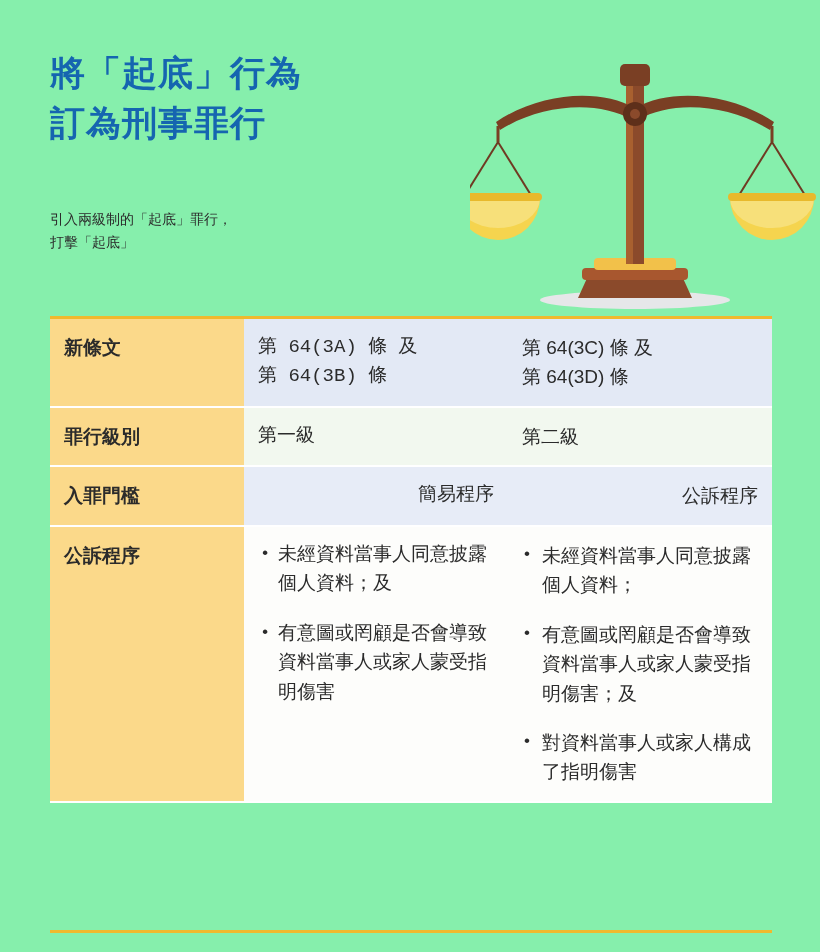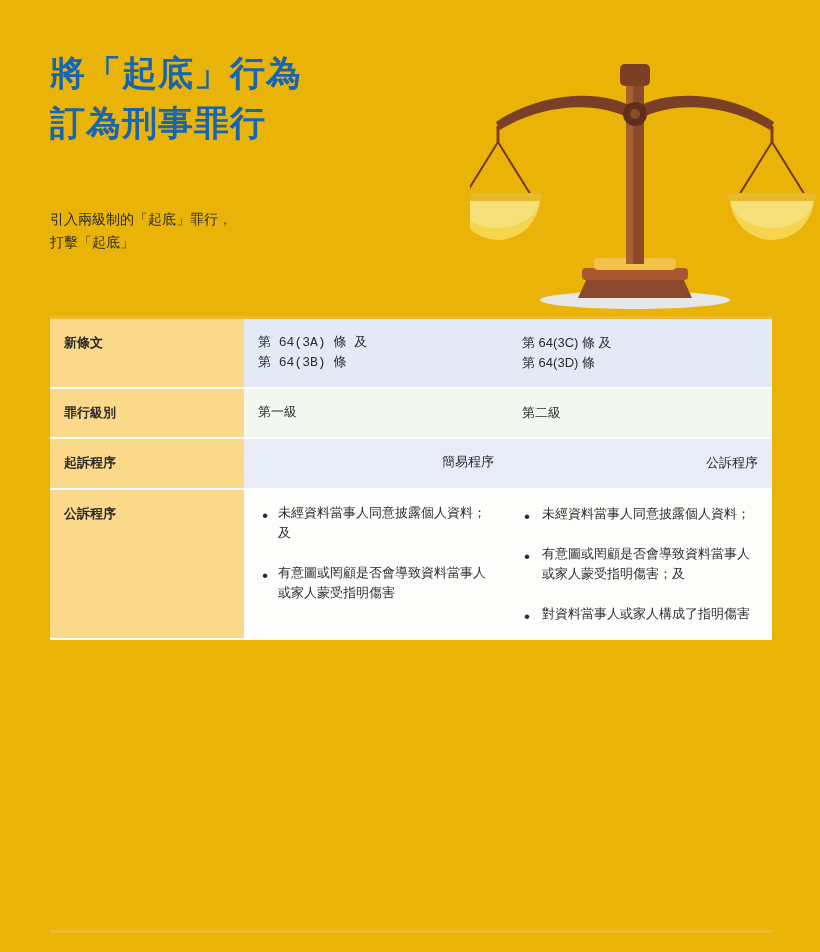--- a/index.html
+++ b/index.html
@@ -8,21 +8,21 @@
     padding: 0;
     width: 820px;
     height: 952px;
     background: #ffffff;
     font-family: "Liberation Sans", sans-serif;
   }
   .page {
     position: relative;
     width: 820px;
     height: 952px;
-    background: #eab308;
+    background: #86efac;
     overflow: hidden;
   }
 
   
   .header {
     position: absolute;
     left: 0; top: 0;
     width: 820px;
     height: 300px;
   }
@@ -77,21 +77,21 @@
     background: #f0b92e;
   }
   table.grid {
     border-collapse: collapse;
     width: 722px;
     table-layout: fixed;
   }
   table.grid td {
     vertical-align: top;
     padding: 14px 14px 14px 14px;
-    font-size: 13px;
+    font-size: 19px;
     line-height: 1.55;
     color: #2b2b2b;
   }
   td.label {
     width: 194px;
     background: #fbd98a;
     font-weight: bold;
     color: #1f1f1f;
     padding-left: 16px;
   }
@@ -188,21 +188,21 @@
 第 64(3B) 條</td>
           <td class="cell-b multiline">第 64(3C) 條 及
 第 64(3D) 條</td>
         </tr>
         <tr class="band-green sep">
           <td class="label">罪行級別</td>
           <td class="cell-a multiline">第一級</td>
           <td class="cell-b multiline">第二級</td>
         </tr>
         <tr class="band-lav sep">
-          <td class="label">起訴程序</td>
+          <td class="label">入罪門檻</td>
           <td class="cell-a multiline">簡易程序</td>
           <td class="cell-b multiline">公訴程序</td>
         </tr>
         <tr class="band-white sep">
           <td class="label">公訴程序</td>
           <td class="cell-a">
             <ul class="bullets">
               <li>未經資料當事人同意披露個人資料；及</li>
               <li>有意圖或罔顧是否會導致資料當事人或家人蒙受指明傷害</li>
             </ul>

